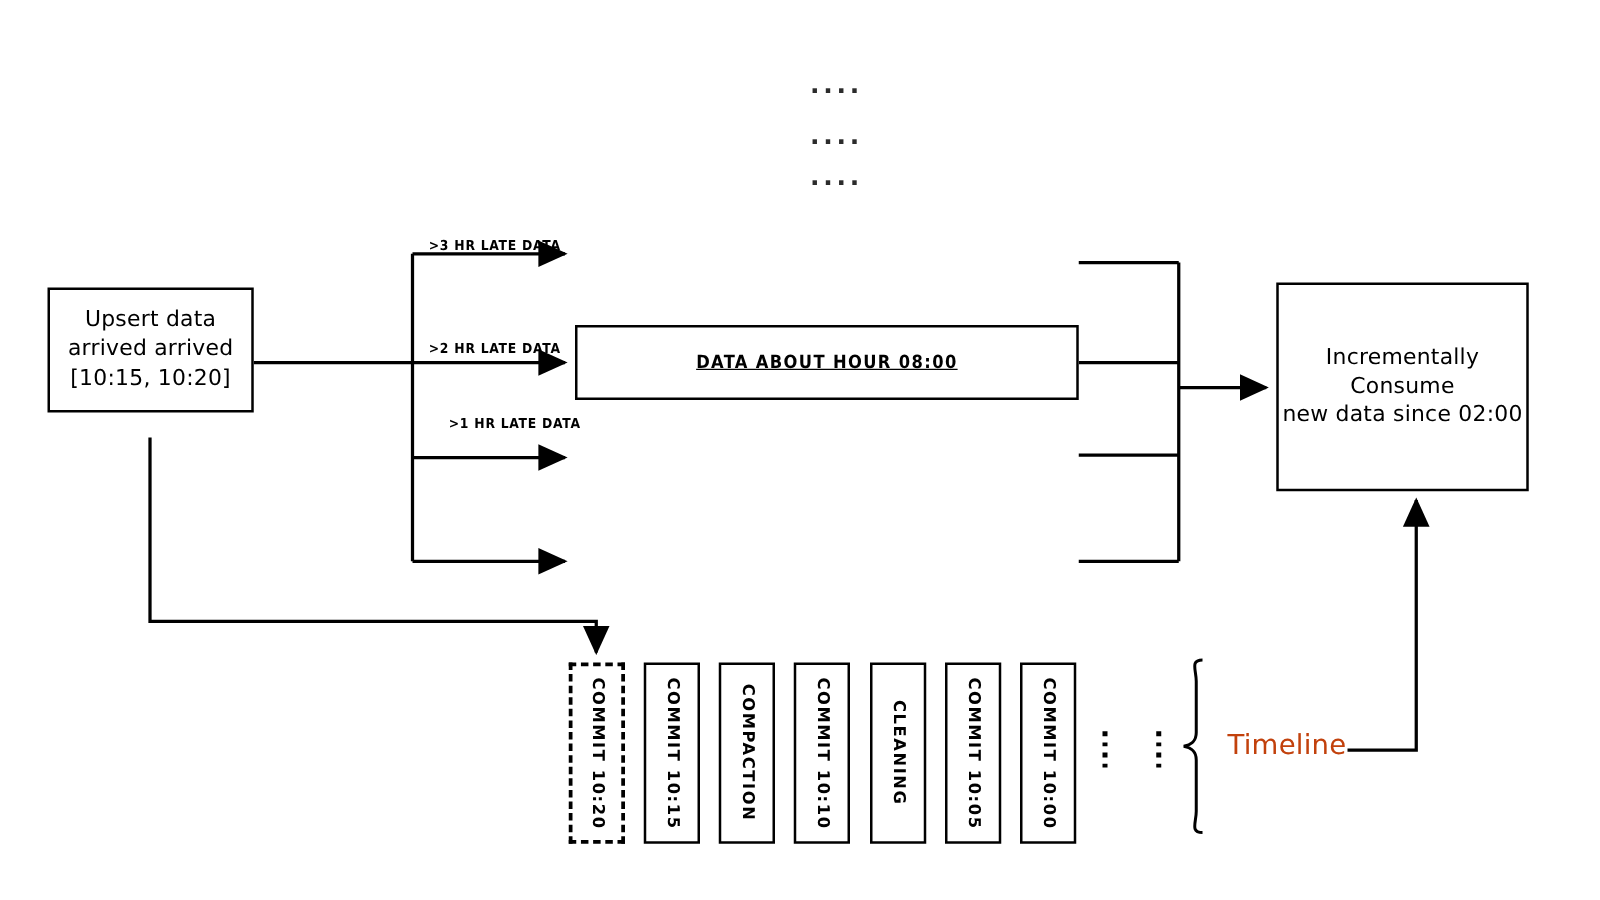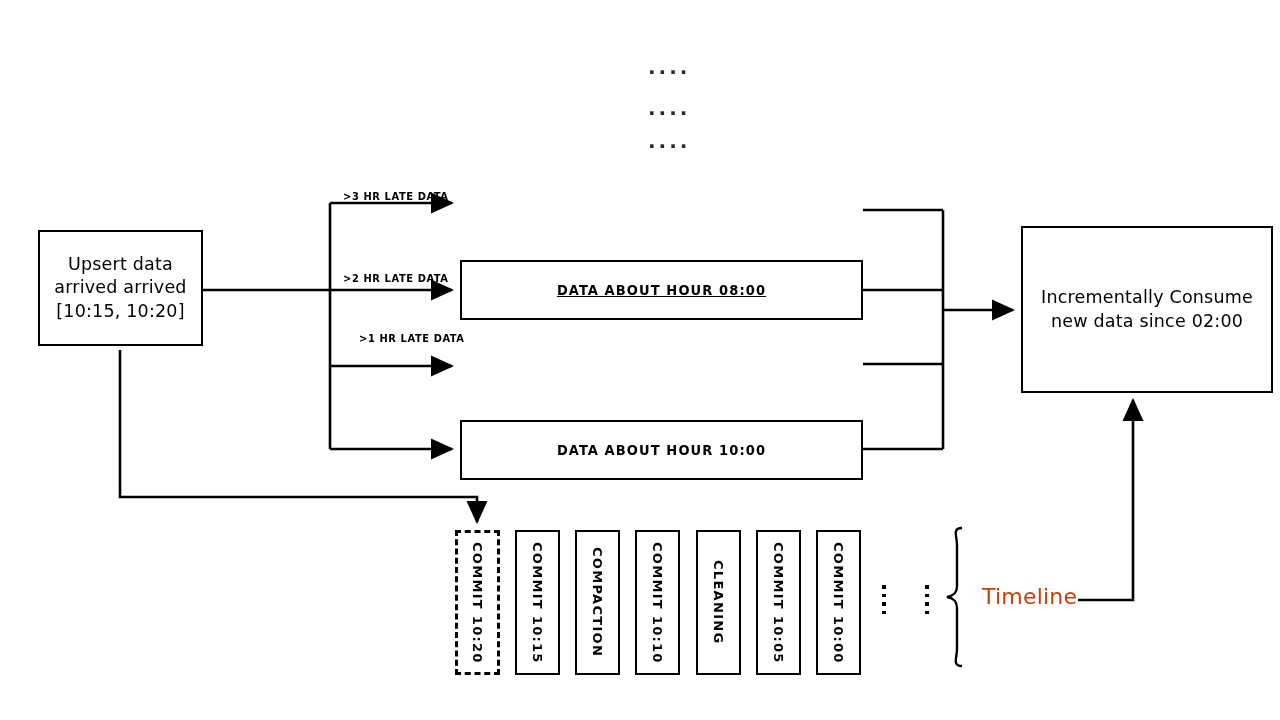--- a/index.html
+++ b/index.html
@@ -32,27 +32,27 @@
   }
   .comic{
     font-family:"DejaVu Sans","Liberation Sans",sans-serif;
     font-weight:700;
     text-transform:uppercase;
     letter-spacing:1.1px;
     font-stretch:condensed;
   }
 
   #upsert-box{
-    left:38px;top:230px;width:165px;height:116px;
+    left:38px;top:230px;width:165px;height:100px;
     font-size:17.5px;
   }
   #upsert-box .txt{padding:0 6px;}
 
   #consume-box{
-    left:1021px;top:226px;width:252px;height:167px;
+    left:1021px;top:226px;width:202px;height:167px;
     font-size:17.5px;
   }
 
   .hour-box{
     left:460px;width:403px;height:60px;
     font-size:14.5px;
   }
   #hour-box-0{top:180px;}
   #hour-box-1{top:260px;text-decoration:underline;}
   #hour-box-2{top:335px;}
@@ -165,23 +165,20 @@
     </div>
   </div>
 
   <div class="arrow-label comic" style="left:343px;top:190px;">&gt;3 HR LATE DATA</div>
   <div class="arrow-label comic" style="left:343px;top:272px;text-align:center;">&gt;2 HR LATE DATA</div>
   <div class="arrow-label comic" style="left:359px;top:332px;">&gt;1 HR LATE DATA</div>
 
   <div class="box comic hour-box" id="hour-box-1">
     <span>DATA ABOUT HOUR 08:00</span>
   </div>
-  <div class="box comic hour-box" id="hour-box-3">
-    <span>DATA ABOUT HOUR 10:00</span>
-  </div>
 
   <div class="box hand" id="consume-box">
     <div class="txt">
       <div>Incrementally Consume</div>
       <div>new data since 02:00</div>
     </div>
   </div>
 
   <div class="box commit dashed" style="left:455px;">
     <span class="vtext">COMMIT 10:20</span>

